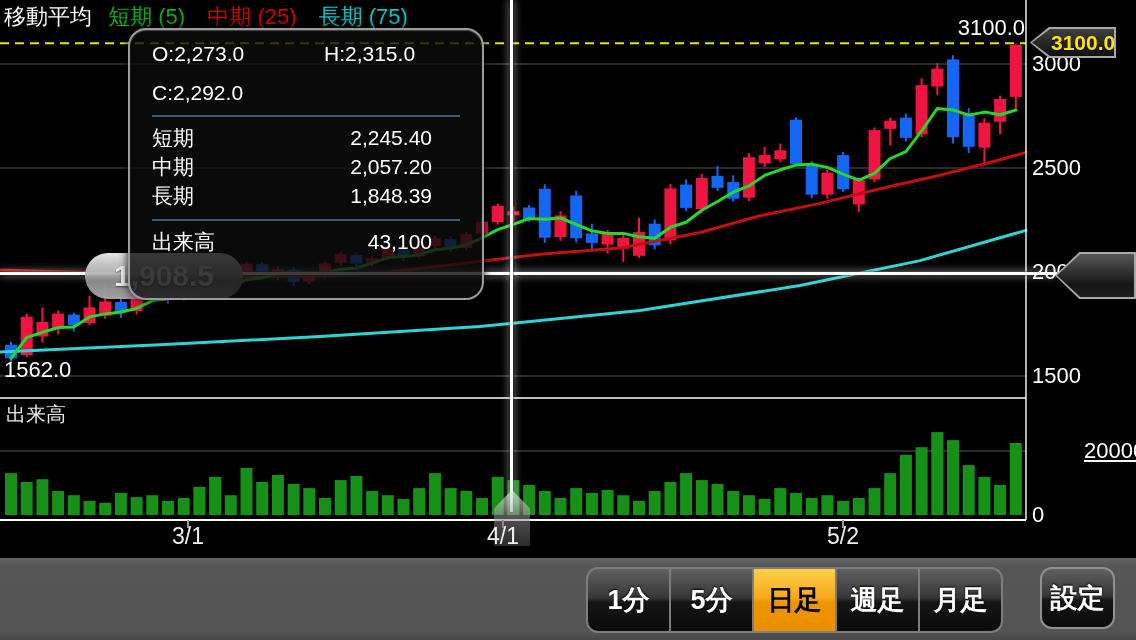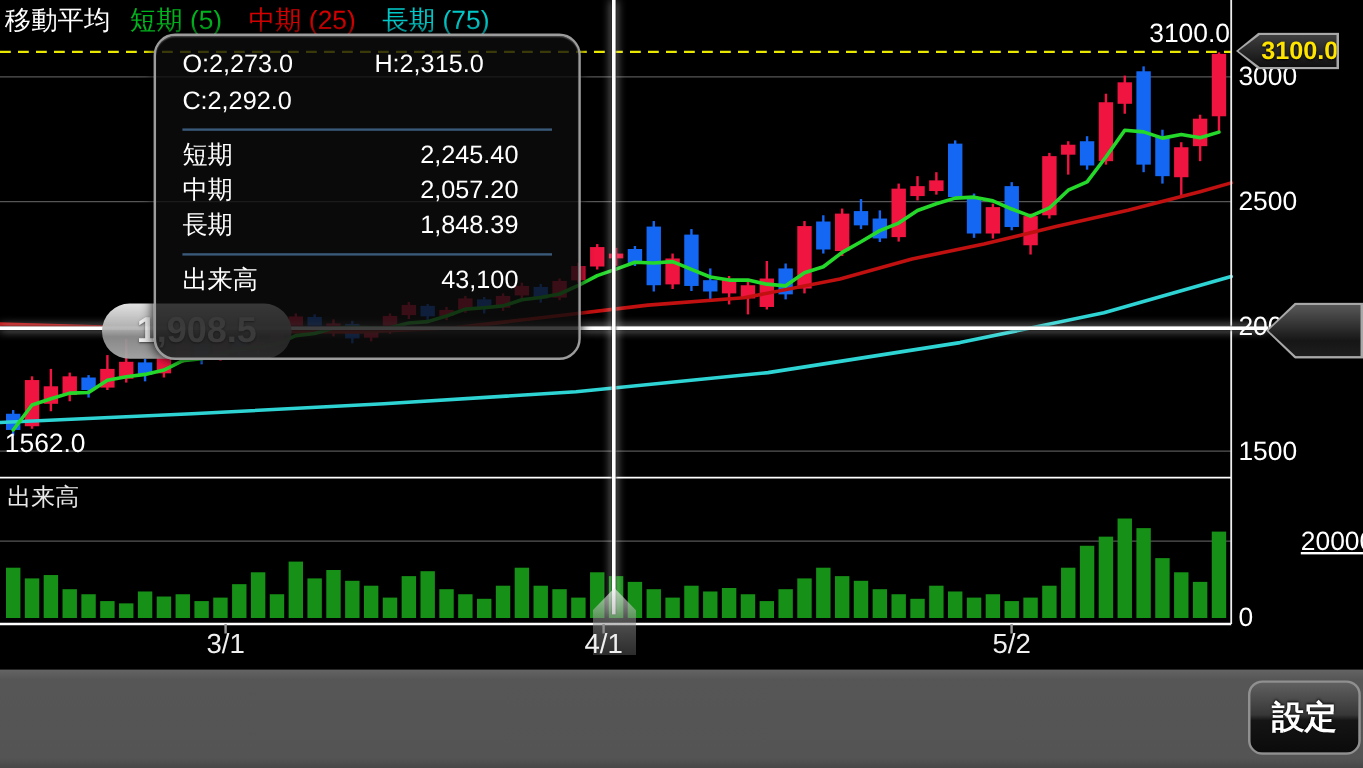--- a/index.html
+++ b/index.html
@@ -39,33 +39,33 @@
     display:flex;align-items:center;justify-content:center;
     color:#fafafa;font-size:30px;font-weight:bold;text-shadow:0 1px 2px rgba(0,0,0,.55);}
   
   .tooltip{position:absolute;left:128px;top:28px;width:356px;height:272px;z-index:6;box-sizing:border-box;
     background:rgba(12,12,12,.80);border:2px solid #9c9c9c;border-radius:18px;
     box-shadow:0 0 10px rgba(0,0,0,.9), inset 0 1px 1px rgba(255,255,255,.25);color:#fff;}
   .tt-header{margin:5px 9px 0;height:25px;border:2px solid #8e8e8e;border-radius:16px;
     background:linear-gradient(180deg,#474747,#070707 60%,#000);
     text-align:center;font-size:18px;line-height:25px;color:#fff;}
   .tt-body{padding:10px 22px 0;}
-  .tt-ohlc{display:grid;grid-template-columns:160px auto;row-gap:4px;font-size:21px;line-height:27px;}
+  .tt-ohlc{display:grid;grid-template-columns:160px auto;row-gap:4px;font-size:21px;line-height:27px;gap:12px;}
   .tt-div{height:2px;background:#3b5a7a;margin:9px 0 6px;}
   .tt-row{display:flex;justify-content:space-between;font-size:21px;line-height:29px;padding-right:28px;}
   
   .bottom-bar{position:absolute;left:0;top:558px;width:1136px;height:82px;z-index:7;
     background:linear-gradient(180deg,#646464,#565656 10%,#545454 90%,#474747);}
   .bb-title{position:absolute;left:48px;top:18px;font-size:36px;color:#f2f2f2;white-space:nowrap;}
   .seg{position:absolute;left:586px;top:9px;height:62px;display:flex;gap:2px;background:#7d7d7d;
     border:2px solid #7d7d7d;border-radius:12px;overflow:hidden;box-sizing:content-box;}
   .seg-btn{width:81px;display:flex;align-items:center;justify-content:center;font-size:27px;font-weight:bold;color:#fff;
     background:linear-gradient(180deg,#606060,#373737 46%,#151515 54%,#0b0b0b);text-shadow:0 -1px 2px #000;cursor:pointer;}
   .seg-btn.selected{background:linear-gradient(180deg,#ffd04a,#f8a81e 46%,#ef9500 54%,#ea8f00);color:#000;text-shadow:none;}
-  .settings-btn{position:absolute;left:1040px;top:9px;width:94px;height:62px;box-sizing:border-box;
+  .settings-btn{position:absolute;left:1040px;top:9px;width:75px;height:62px;box-sizing:border-box;
     border:2px solid #909090;border-radius:12px;display:flex;align-items:center;justify-content:center;
     font-size:27px;font-weight:bold;color:#fff;text-shadow:0 -1px 2px #000;
     background:linear-gradient(180deg,#606060,#373737 46%,#151515 54%,#0b0b0b);cursor:pointer;}
 </style>
 </head>
 <body>
 
 <div class="app">
 
   <div id="chart-wrap">
@@ -344,16 +344,23 @@
       </div>
       <div class="tt-div"></div>
       <div class="tt-row">
         <span>出来高</span>
         <span class="v">43,100</span>
       </div>
     </div>
   </div>
 
   <div class="bottom-bar">
+    <div class="seg" id="seg">
+        <div class="seg-btn">1分</div>
+        <div class="seg-btn">5分</div>
+        <div class="seg-btn selected">日足</div>
+        <div class="seg-btn">週足</div>
+        <div class="seg-btn">月足</div>
+      </div>
     <div class="settings-btn">設定</div>
   </div>
 
 </div>
 
 </body></html>

